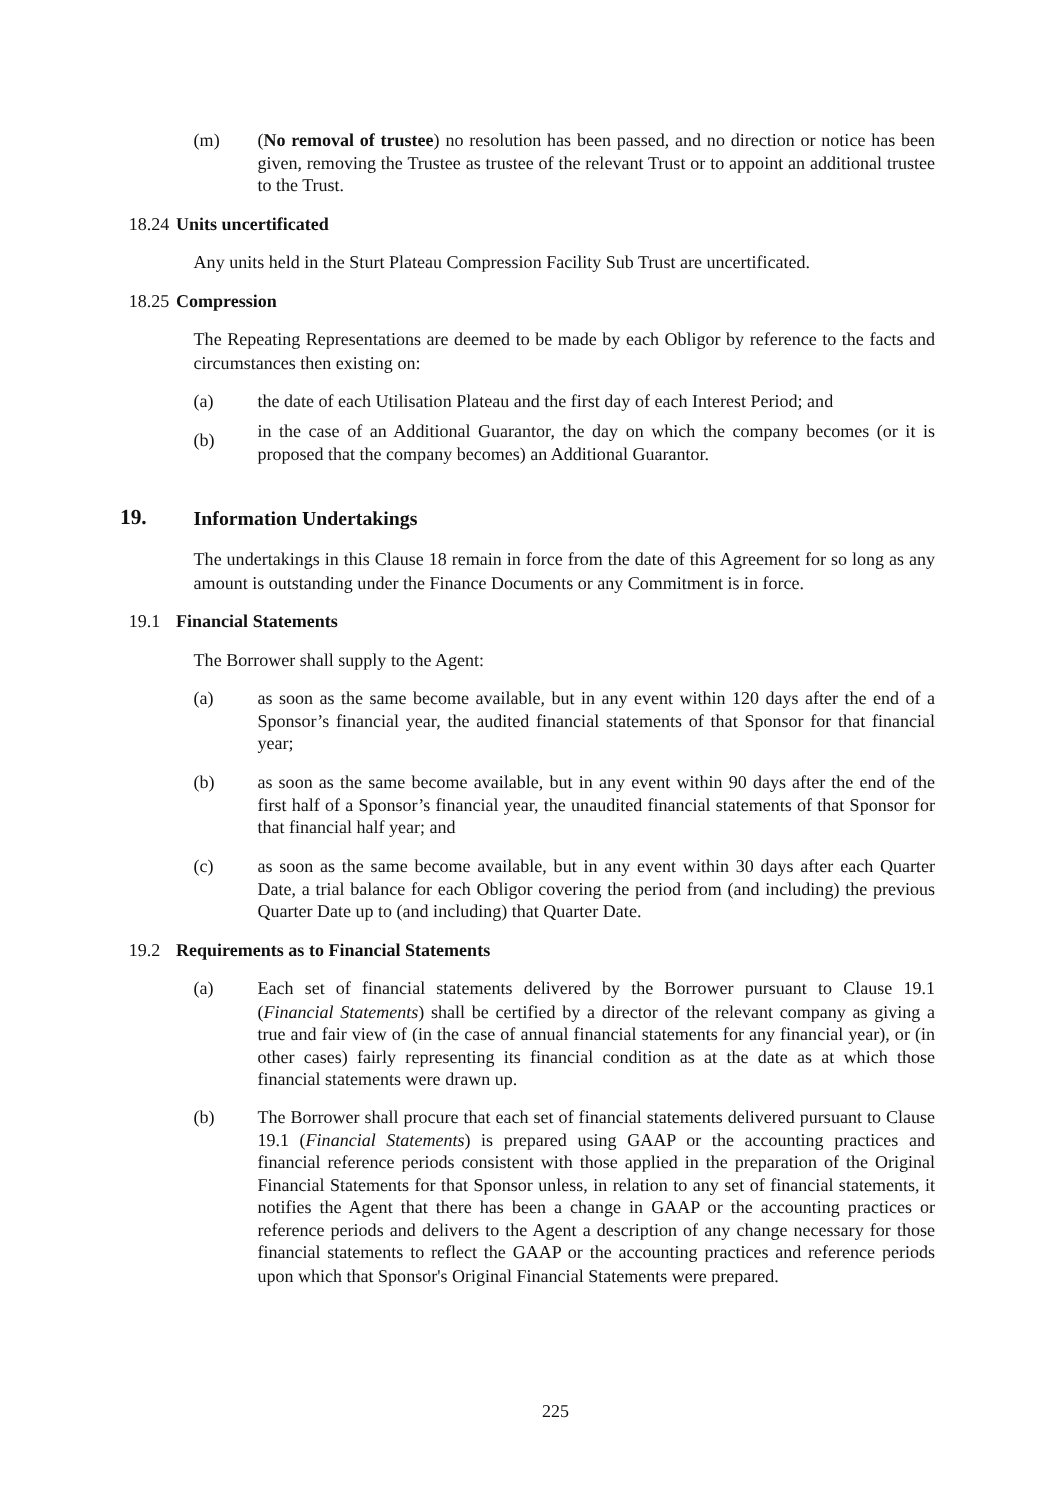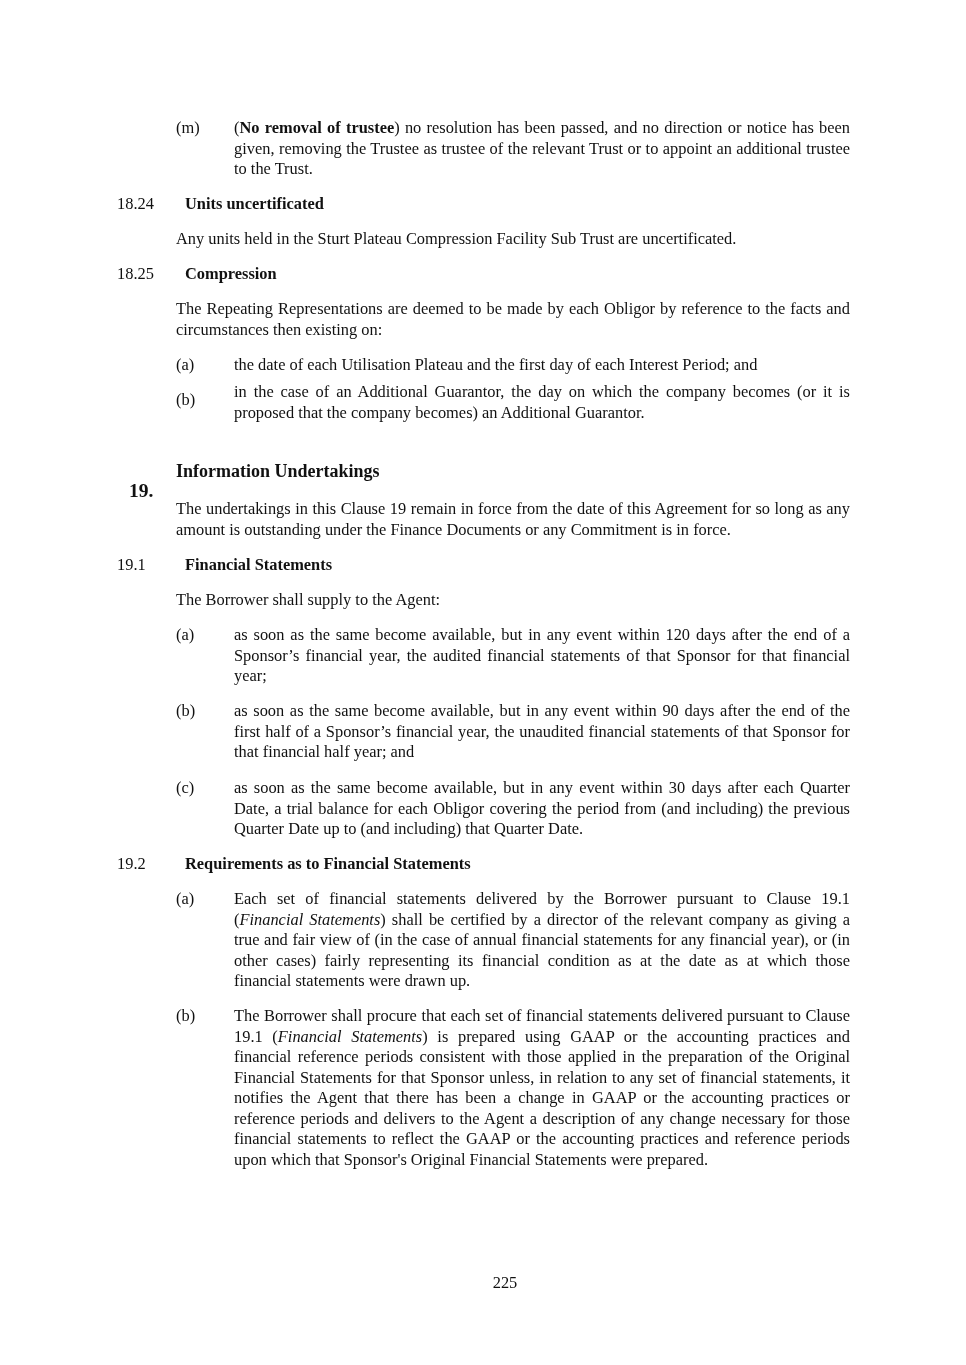--- a/index.html
+++ b/index.html
@@ -3,25 +3,25 @@
   <meta charset="utf-8">
   <style>
     html, body { margin: 0; padding: 0; background: #ffffff; }
     body {
       width: 966px; height: 1365px; position: relative; overflow: hidden;
       font-family: "Liberation Serif", serif; font-size: 16.4px; color: #111;
       line-height: 20.5px;
     }
     .page { position: absolute; left: 0; top: 0; width: 966px; height: 1365px; }
     .num { position: absolute; left: 117px; }
-    .heading { position: absolute; left: 185px; font-weight: bold; }
+    .heading { position: absolute; left: 160px; font-weight: bold; }
     .para { position: absolute; left: 176px; width: 674px; text-align: justify; }
     .item-label { position: absolute; left: 176px; }
     .item-text { position: absolute; left: 234px; width: 616px; text-align: justify; }
-    .big-num { position: absolute; left: 129px; font-weight: bold; font-size: 19.5px; margin-top: 20px; }
+    .big-num { position: absolute; left: 109px; font-weight: bold; font-size: 19.5px; }
     .big-heading { position: absolute; left: 176px; font-weight: bold; font-size: 18px; }
     .page-number { position: absolute; left: 0; width: 1010px; text-align: center; top: 1273px; }
     b { font-weight: bold; }
     i { font-style: italic; }
   </style>
 </head>
 <body>
 
 <div class="page">
 
@@ -42,21 +42,21 @@
     <div class="para" style="top:299px;">The Repeating Representations are deemed to be made by each Obligor by reference to the facts and circumstances then existing on:</div>
     <span class="item-label" style="top:355px;">(a)</span>
     <div class="item-text" style="top:355px;">the date of each Utilisation Plateau and the first day of each Interest Period; and</div>
     <span class="item-label" style="top:390px;">(b)</span>
     <div class="item-text" style="top:382px;">in the case of an Additional Guarantor, the day on which the company becomes (or it is proposed that the company becomes) an Additional Guarantor.</div>
   </div>
 
   <div>
     <span class="big-num" style="top:461px;">19.</span>
     <span class="big-heading" style="top:461px;">Information Undertakings</span>
-    <div class="para" style="top:499px;">The undertakings in this Clause 19 remain in force from the date of this Agreement for so long as any amount is outstanding under the Finance Documents or any Commitment is in force.</div>
+    <div class="para" style="top:499px;">The undertakings in this Clause 18 remain in force from the date of this Agreement for so long as any amount is outstanding under the Finance Documents or any Commitment is in force.</div>
   </div>
 
   <div>
     <span class="num" style="top:555px;">19.1</span>
     <span class="heading" style="top:555px;">Financial Statements</span>
     <div class="para" style="top:590px;">The Borrower shall supply to the Agent:</div>
     <span class="item-label" style="top:625px;">(a)</span>
     <div class="item-text" style="top:625px;">as soon as the same become available, but in any event within 120 days after the end of a Sponsor’s financial year, the audited financial statements of that Sponsor for that financial year;</div>
     <span class="item-label" style="top:701px;">(b)</span>
     <div class="item-text" style="top:701px;">as soon as the same become available, but in any event within 90 days after the end of the first half of a Sponsor’s financial year, the unaudited financial statements of that Sponsor for that financial half year; and</div>

